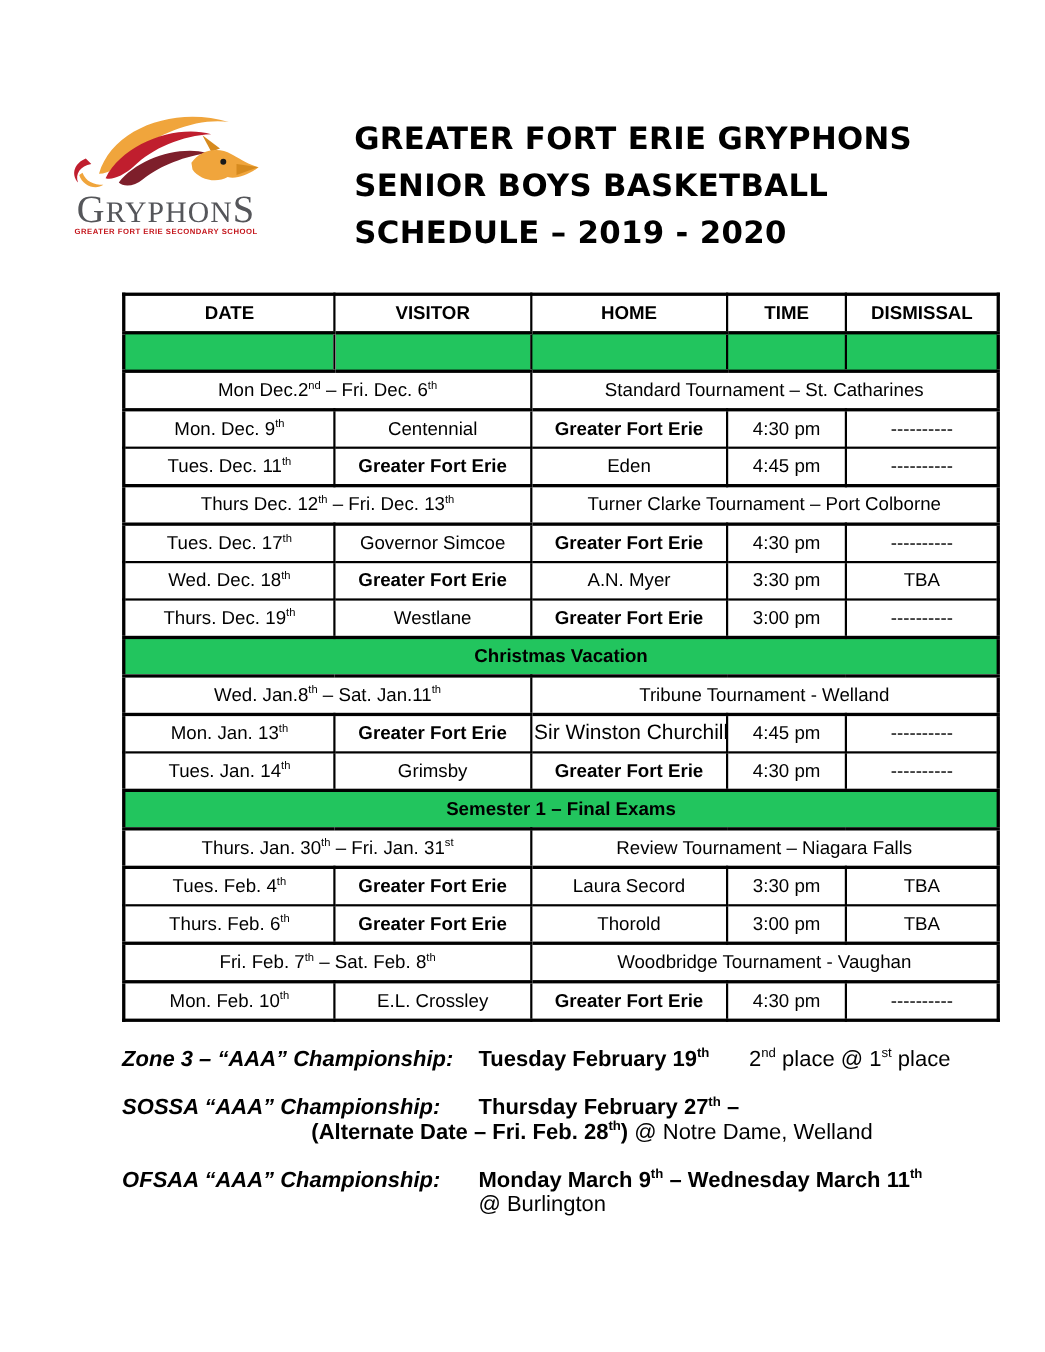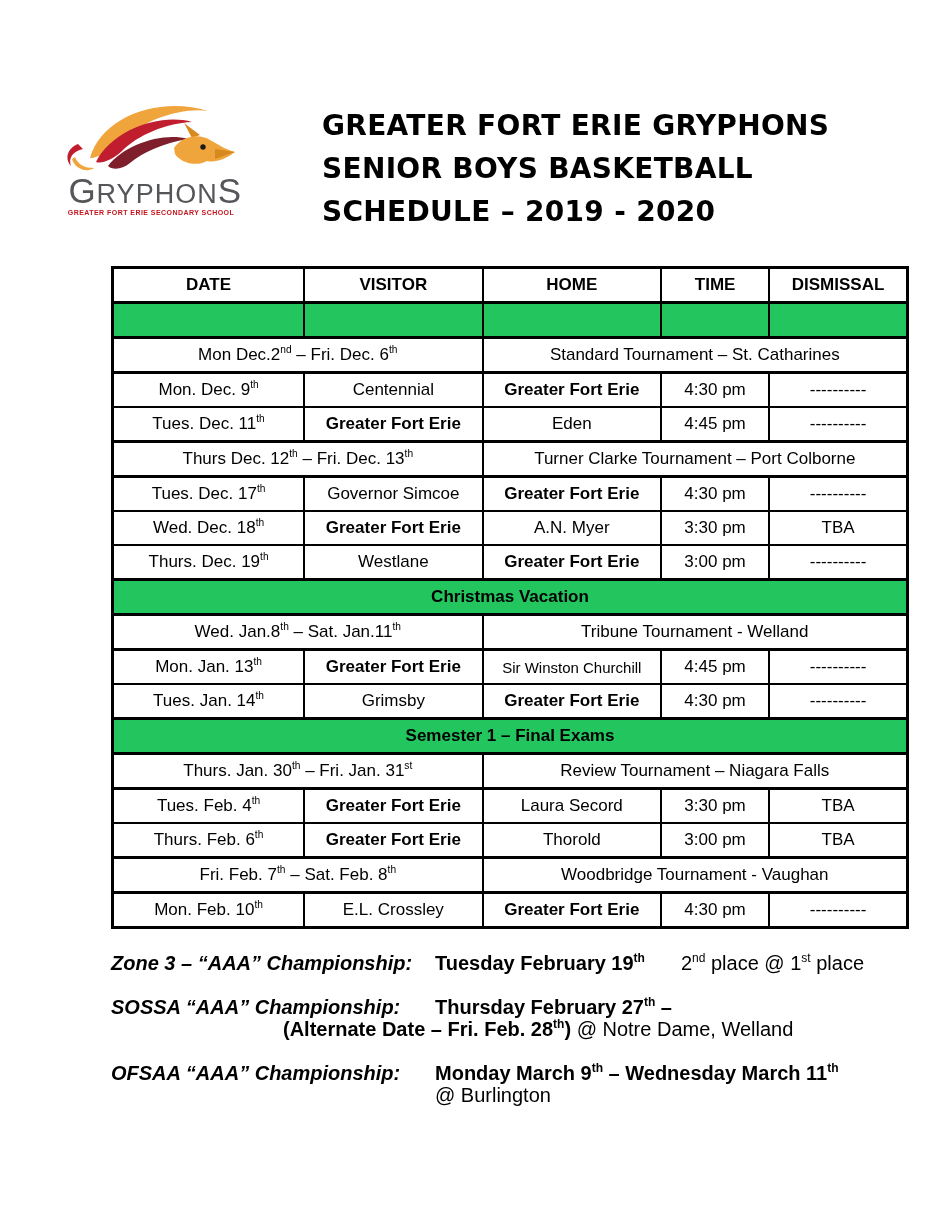--- a/index.html
+++ b/index.html
@@ -7,22 +7,22 @@
     width:950px;height:1229px;background:#ffffff;position:relative;
     font-family:"Liberation Sans",sans-serif;color:#000;
     -webkit-font-smoothing:antialiased;
   }
   .page{position:absolute;inset:0;overflow:hidden;}
 
   
   .logo{position:absolute;left:60px;top:96px;width:182px;text-align:center;}
   .logo svg{display:block;margin:0 auto;}
   .wordmark{
-    font-family:Liberation Sans, sans-serif;font-size:27px;line-height:30px;
-    letter-spacing:1px;margin-top:-6px;white-space:nowrap;text-align:right;
+    font-family:Liberation Serif, serif;font-size:27px;line-height:30px;
+    letter-spacing:1px;margin-top:-6px;white-space:nowrap;
   }
   .wordmark .big{font-size:35px;}
   .school{
     font-size:7px;font-weight:bold;letter-spacing:.45px;margin-top:0;
     white-space:nowrap;
   }
   .title{
     position:absolute;left:322px;top:104px;
     font-family:"DejaVu Sans",sans-serif;font-weight:bold;
     font-size:28px;line-height:43px;letter-spacing:.3px;white-space:nowrap;
@@ -37,21 +37,21 @@
   .sched th,.sched td{
     border:2px solid #000;height:32px;padding:0 2px;
     overflow:hidden;white-space:nowrap;vertical-align:middle;
   }
   .sched th{font-weight:bold;font-size:17px;}
   .sched{border:3px solid #000;}
   .grey{background:#22c55e;}
   tr.heavy td{border-top-width:3px;border-bottom-width:3px;}
   tr.section td{font-weight:bold;}
   .b{font-weight:bold;}
-  .small{font-size:15px;}
+  .small{font-size:19px;}
   sup{font-size:.6em;line-height:0;vertical-align:super;}
 
   
   .champs{position:absolute;left:111px;top:953px;width:760px;font-size:20px;line-height:21px;}
   .champ{margin-bottom:23px;}
   .champ-label{display:inline-block;width:324px;font-weight:bold;font-style:italic;}
   .champ-note{margin-left:36px;}
   .champ-line2{margin-top:1px;}
 </style>
 </head>

